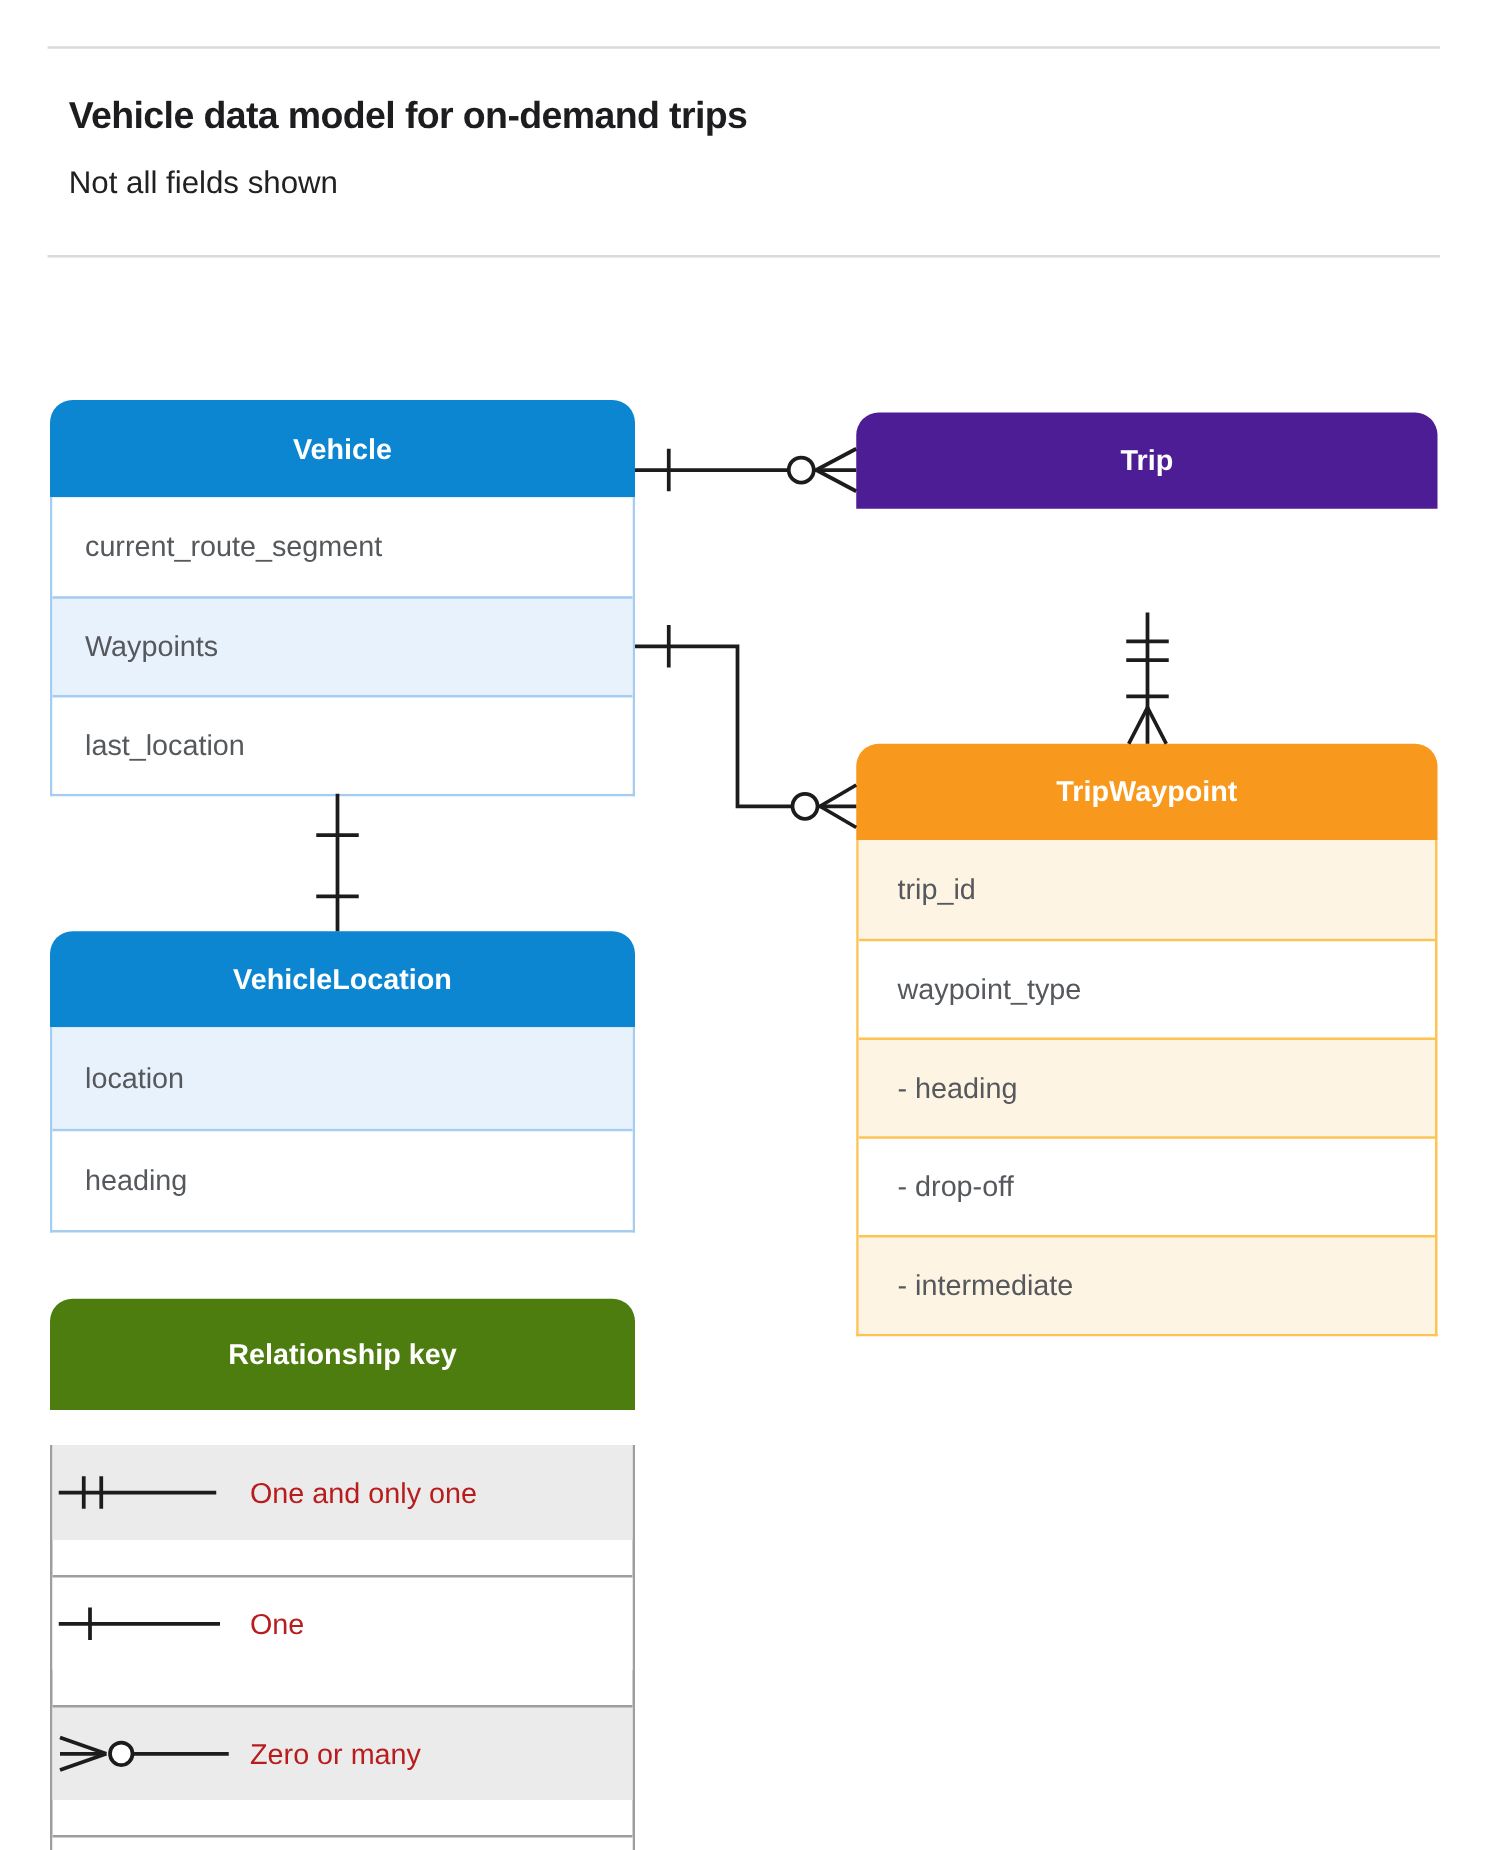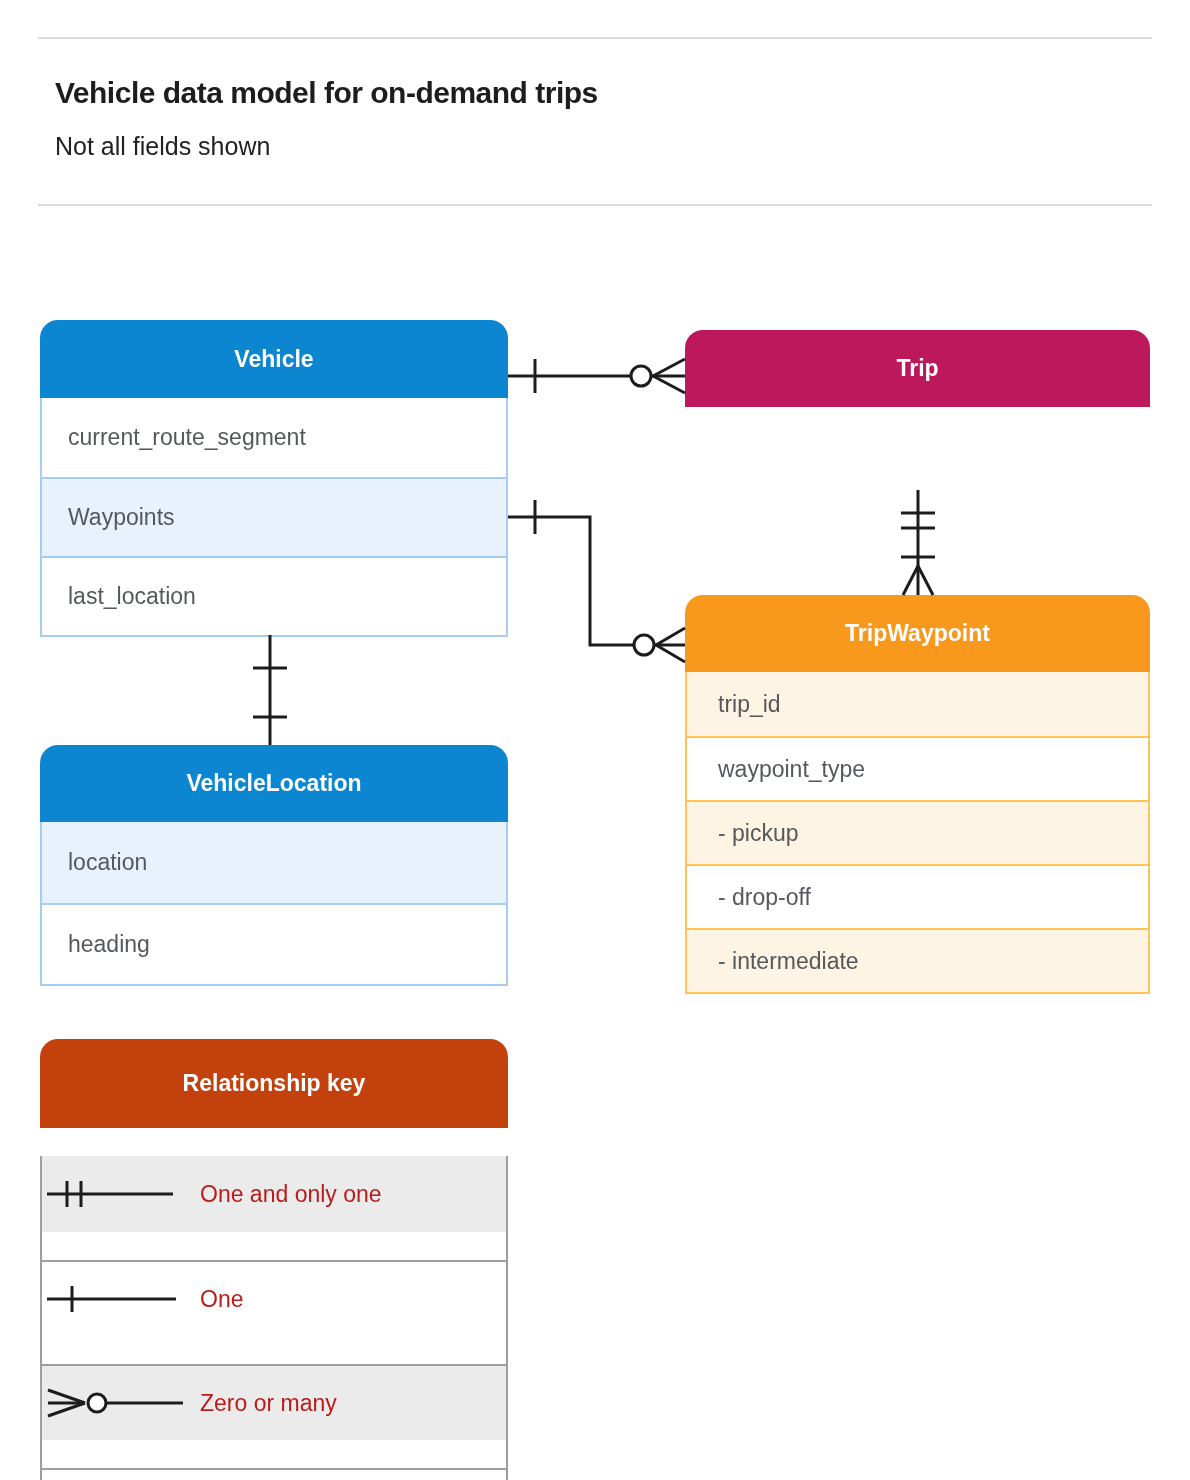--- a/index.html
+++ b/index.html
@@ -23,42 +23,42 @@
   .row { display:flex; align-items:center; padding-left:26px; font-size:23px; color:#55585c; background:#ffffff; }
   .row.indent { padding-left:52px; }
   .row + .row { border-top:2px solid; }
 
   
   .blue .entity-header { background:#0d86d2; }
   .blue .entity-body { border-color:#a6cdf1; }
   .blue .row + .row { border-top-color:#a6cdf1; }
   .blue .row.tint { background:#e8f2fd; }
   
-  .green .entity-header { background:#be185d; }
+  .green .entity-header { background:#4c1d95; }
   .green .entity-body { border-color:#a5cfad; }
   .green .row.tint { background:#e9f2ea; }
   
   .orange .entity-header { background:#f8991d; }
   .orange .entity-body { border-color:#fdc455; }
   .orange .row + .row { border-top-color:#fdc455; }
   .orange .row.tint { background:#fdf4e3; }
   
-  .gray .entity-header { background:#c2410c; height:89px; }
+  .gray .entity-header { background:#4d7c0f; height:89px; }
   .gray .entity-body { border-color:#9e9e9e; }
   .gray .row + .row { border-top-color:#9e9e9e; }
   .gray .row.tint { background:#ebebeb; }
   .gray .row { color:#b91c1c; padding-left:4px;margin-top:28px; }
 
   #entity-vehicle          { left:40px;  top:320px; width:468px; }
   #entity-vehicle .row     { height:79px; }
   #entity-trip             { left:685px; top:330px; width:465px; }
   #entity-trip .row        { height:83px; }
   #entity-trip .entity-header { height:77px; }
   #entity-trip-waypoint    { left:685px; top:595px; width:465px; }
-  #entity-trip-waypoint .row { height:64px;padding-left:31px; }
+  #entity-trip-waypoint .row { height:79px;padding-left:31px; }
   #entity-trip-waypoint .entity-header { height:77px; }
   #entity-vehicle-location { left:40px;  top:745px; width:468px; }
   #entity-vehicle-location .row { height:81px; }
   #entity-vehicle-location .entity-header { height:77px; }
   #key-box                 { left:40px;  top:1039px; width:468px; }
   #key-box .row            { height:76px; }
 
   .key-symbol { width:150px; height:40px; margin-right:4px; flex:0 0 150px; }
   .key-symbol line, .key-symbol polyline { stroke:#1c1c1c; stroke-width:3; fill:none; }
   .key-symbol circle { stroke:#1c1c1c; stroke-width:3; fill:#ffffff; }
@@ -88,21 +88,21 @@
 
   <div class="entity green" id="entity-trip">
     <div class="entity-header">Trip</div>
   </div>
 
   <div class="entity orange" id="entity-trip-waypoint">
     <div class="entity-header">TripWaypoint</div>
     <div class="entity-body">
       <div class="row tint">trip_id</div>
       <div class="row">waypoint_type</div>
-      <div class="row tint indent">- pickup</div>
+      <div class="row tint indent">- heading</div>
       <div class="row indent">- drop-off</div>
       <div class="row tint indent">- intermediate</div>
     </div>
   </div>
 
   <div class="entity blue" id="entity-vehicle-location">
     <div class="entity-header">VehicleLocation</div>
     <div class="entity-body">
       <div class="row tint">location</div>
       <div class="row">heading</div>

